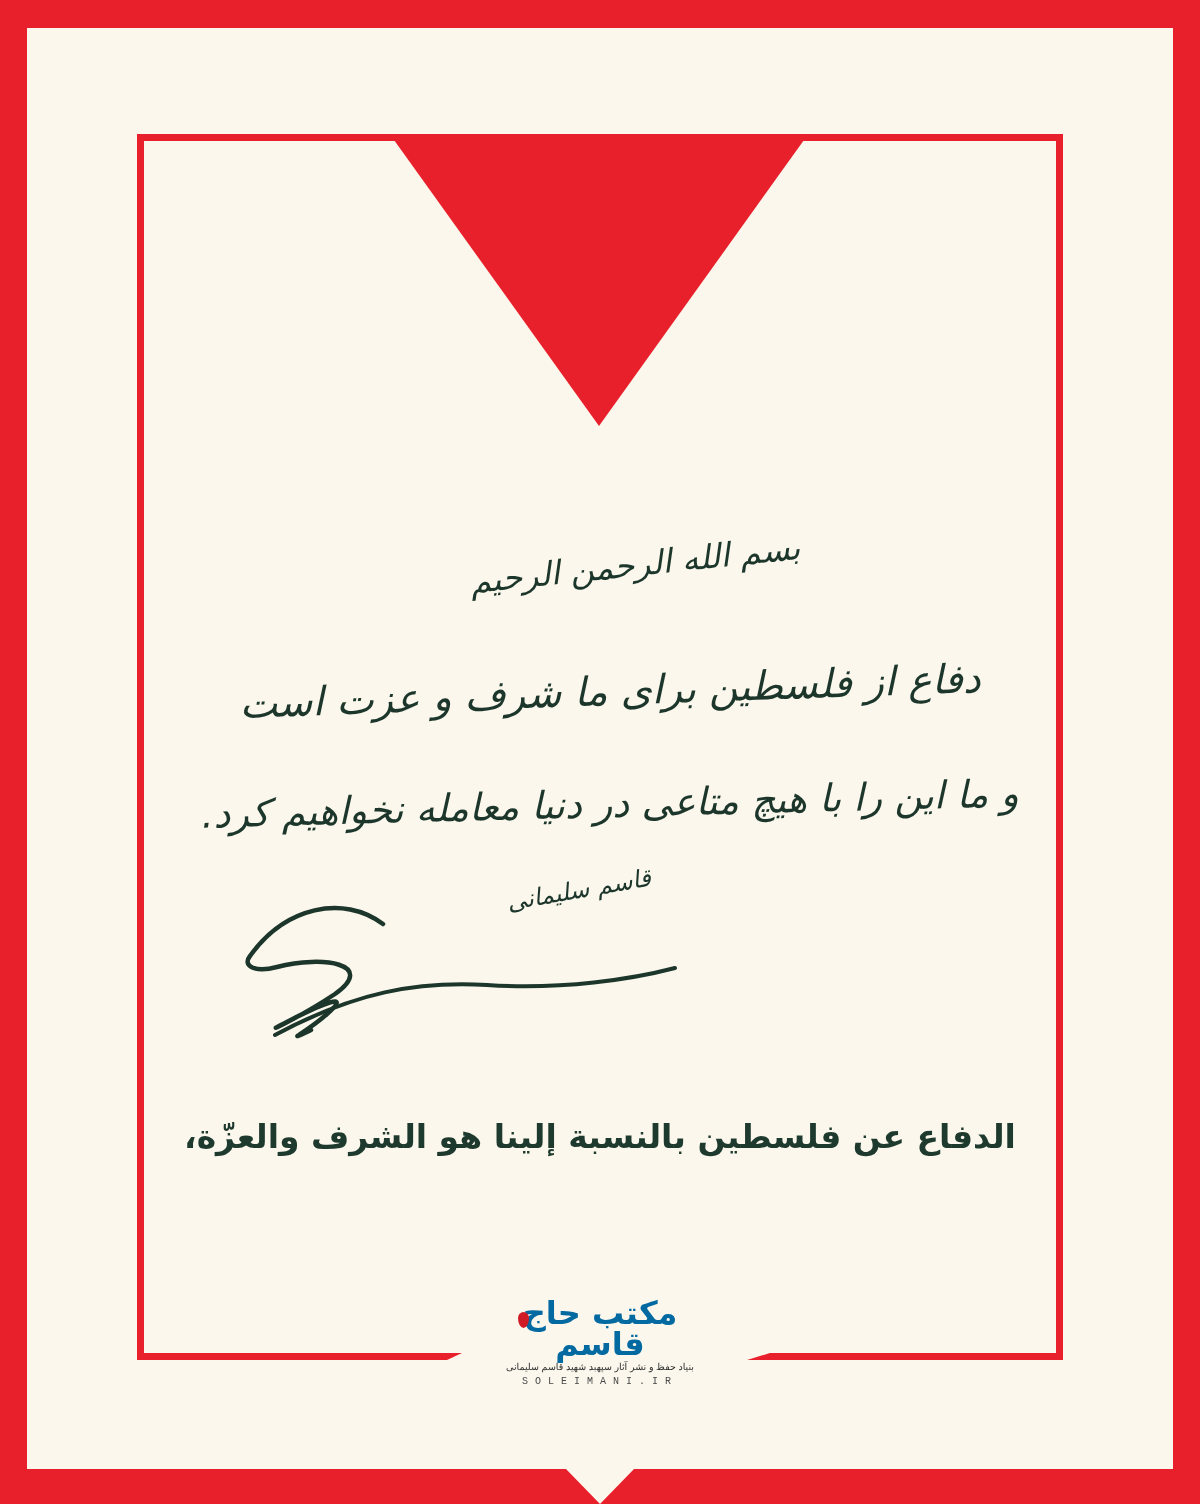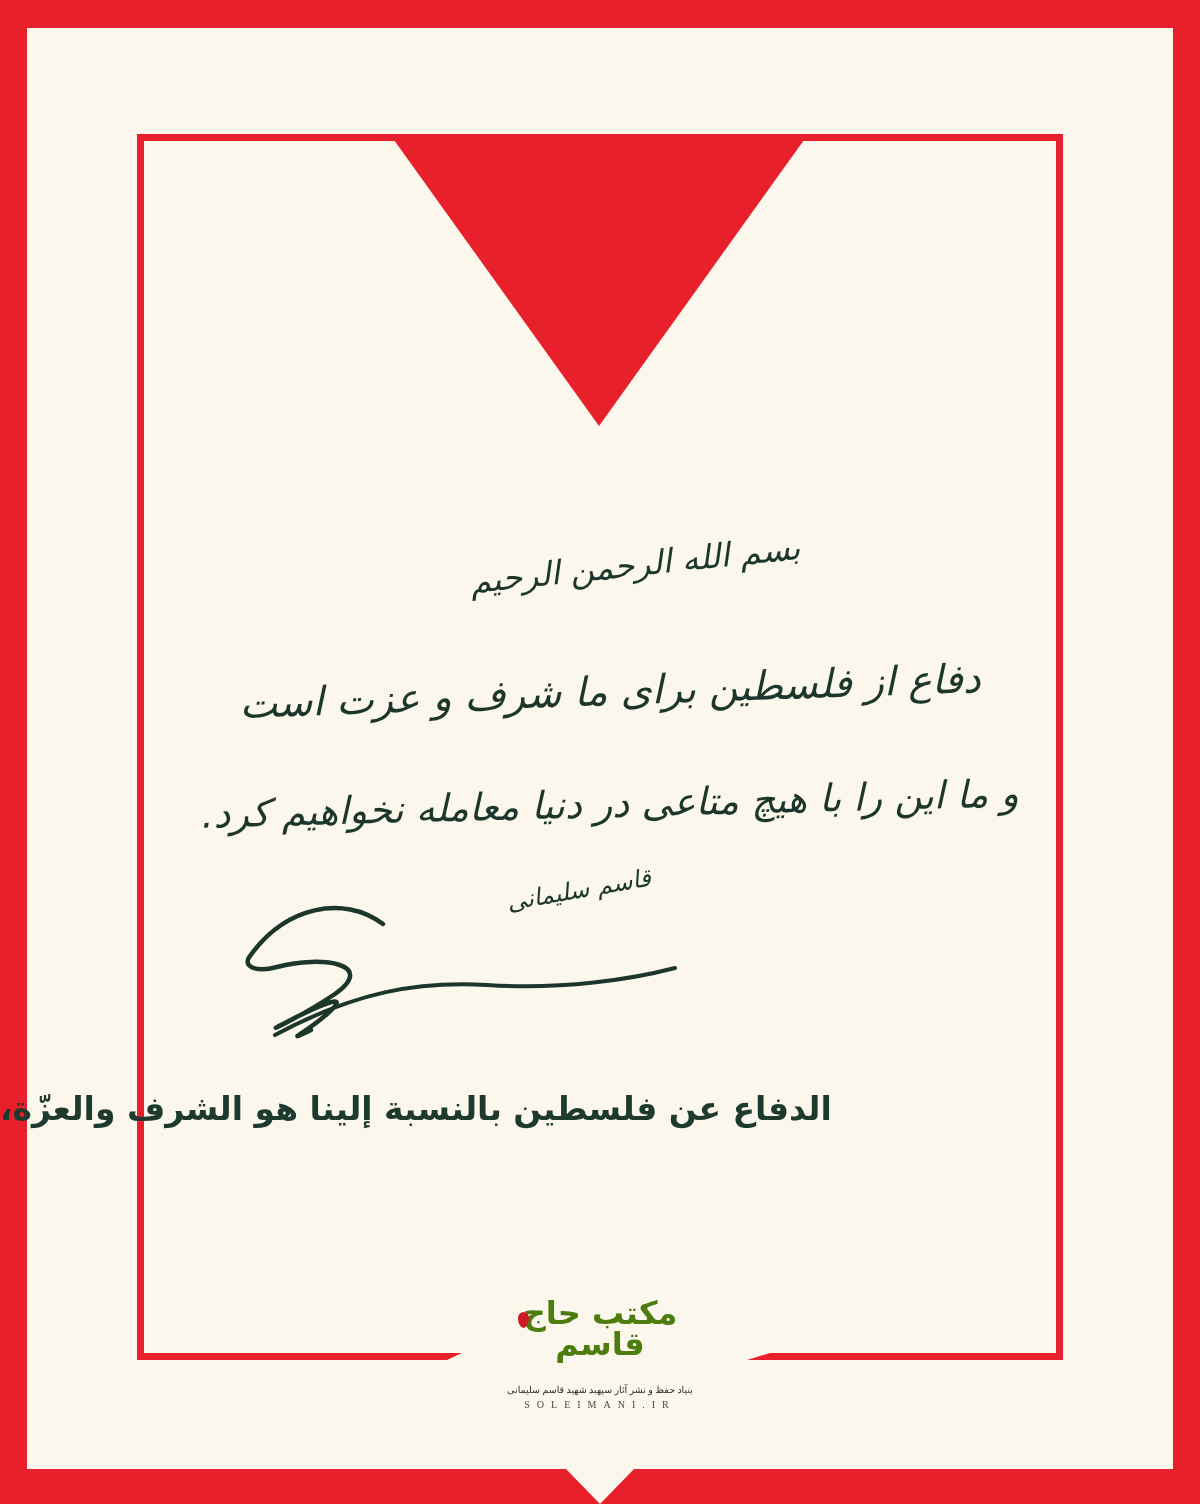--- a/index.html
+++ b/index.html
@@ -62,47 +62,47 @@
   
   .signature{position:absolute;left:215px;top:872px;width:465px;height:195px;}
   .signature-name{
     position:absolute;top:4px;right:28px;
     color:#1c362b;font-size:24px;font-style:italic;direction:rtl;
     transform:rotate(-10deg);
   }
   .signature svg{position:absolute;left:0;top:0;}
   
   .translation{
-    position:absolute;left:0;top:1080px;width:1200px;
-    text-align:left;direction:rtl;
+    position:absolute;left:0;top:1108px;width:1200px;
+    text-align:center;direction:rtl;
     color:#1e3a2e;font-weight:bold;font-size:33px;line-height:57px;
     font-family:"DejaVu Sans",sans-serif;
   }
   
   .logo{
     position:absolute;left:470px;top:1298px;width:260px;
     text-align:center;
   }
   .logo-calligraphy{
     position:relative;display:inline-block;width:180px;
-    color:#4d7c0f;font-weight:bold;font-size:32px;line-height:0.98;
+    color:#0369a1;font-weight:bold;font-size:32px;line-height:0.98;
     direction:rtl;font-family:"DejaVu Sans",sans-serif;
   }
   .logo-droplet{
     position:absolute;left:8px;top:14px;width:11px;height:16px;
     background:#cf1b26;
     border-radius:50% 50% 50% 50% / 38% 38% 62% 62%;
   }
   .logo-foundation{
-    margin-top:23px;color:#2a2a2a;font-size:9.5px;direction:rtl;
-    font-family:Liberation Serif, serif;white-space:nowrap;
+    margin-top:0;color:#2a2a2a;font-size:9.5px;direction:rtl;
+    font-family:Liberation Sans, sans-serif;white-space:nowrap;
   }
   .logo-site{
     margin-top:4px;color:#4a4a4a;font-size:10px;letter-spacing:7px;
-    font-family:Liberation Serif, serif;
+    font-family:Liberation Mono, monospace;
   }
 </style>
 </head>
 <body>
 
 <div class="page">
 
   <div class="frame frame-top"></div>
   <div class="frame frame-left"></div>
   <div class="frame frame-right"></div>

